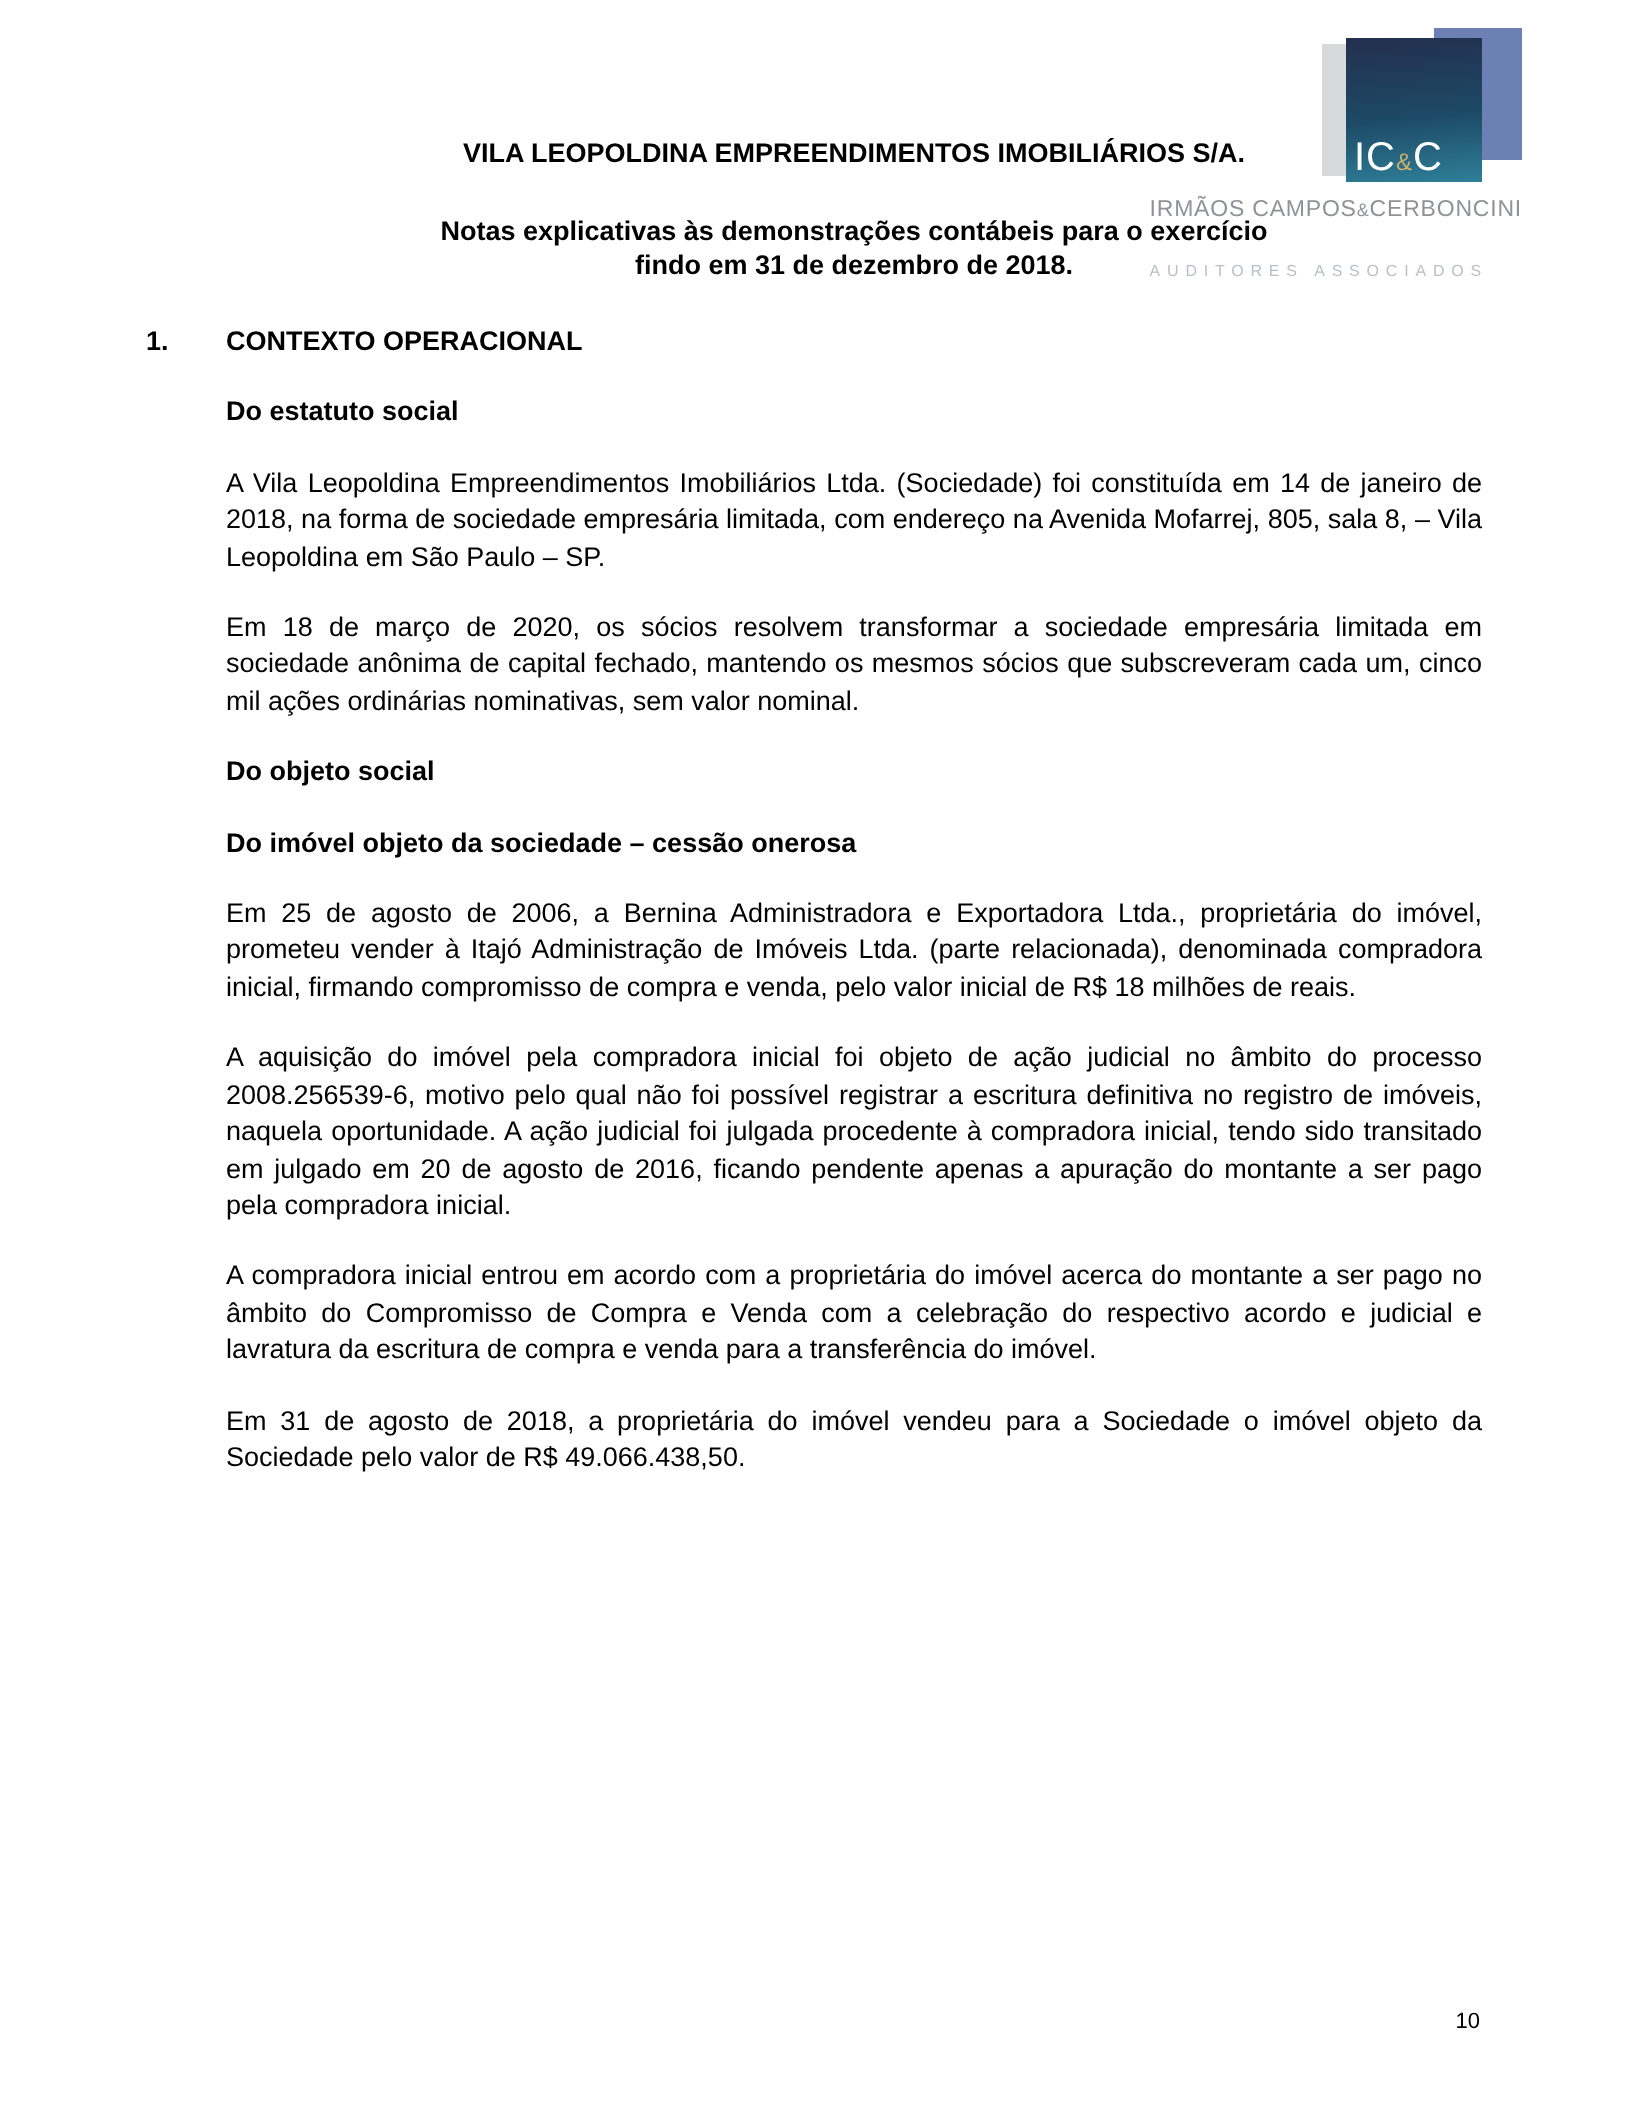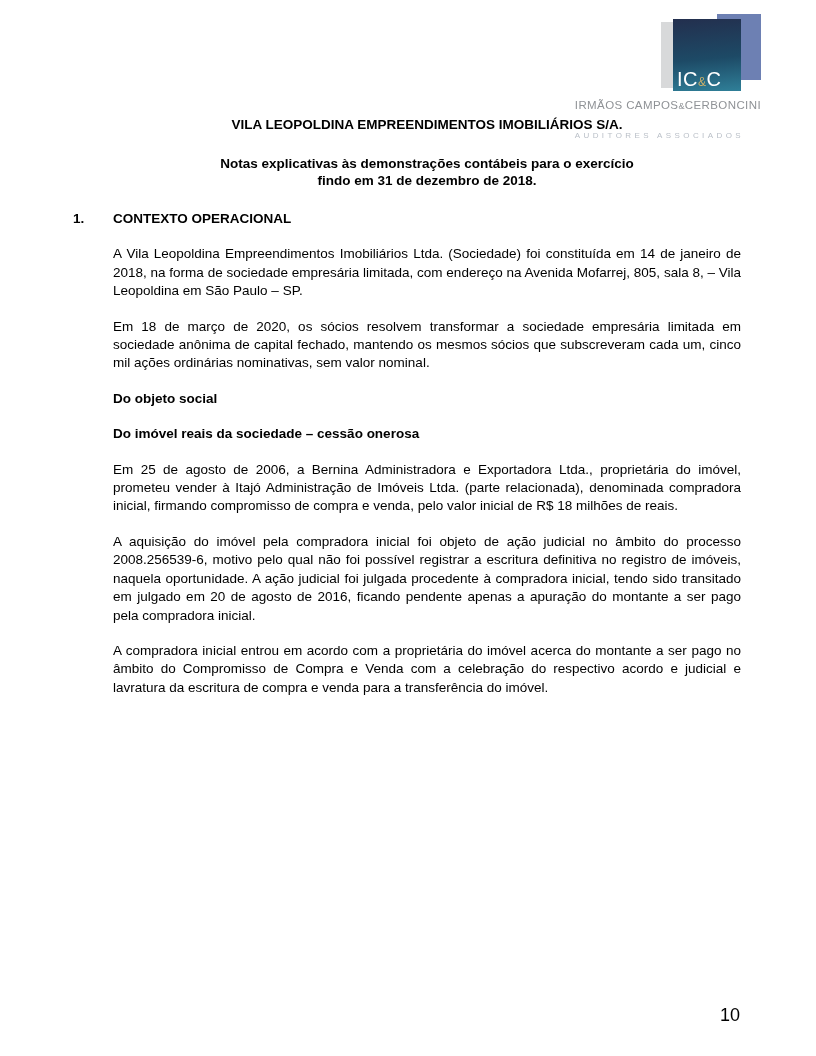--- a/index.html
+++ b/index.html
@@ -46,40 +46,40 @@
     margin-top: 20px; font-size: 8px; color: #b9bfc7; letter-spacing: 3.4px;
     white-space: nowrap;
   }
 
   
   main {
     position: absolute;
     left: 113px;
     top: 0;
     width: 628px;
-    padding-top: 116px;
+    padding-top: 68px;
     font-size: 13.5px;
     line-height: 18.4px;
   }
   .doc-title {
     margin: 0; font-size: 13.5px; font-weight: bold;
     text-align: center; line-height: 17px;
   }
   .doc-subtitle {
     margin-top: 22px; font-weight: bold; text-align: center; line-height: 17px;
   }
   .section-heading {
     margin-top: 21px; font-weight: bold; position: relative;
   }
   .section-number { position: absolute; left: -40px; top: 0; }
   .block-heading { margin: 17px 0 0; font-size: 13.5px; font-weight: bold; }
   .content p { margin: 17px 0 0; text-align: justify; }
 
   .page-number {
-    position: absolute; top: 1005px; right: 76px; font-size: 18px;
+    position: absolute; top: 1005px; right: 76px; font-size: 11px;
   }
 </style>
 </head>
 <body>
 
 <div class="page">
 
   <header class="logo-block">
     <div class="logo-mark">
       <div class="sheet sheet-gray"></div>
@@ -101,27 +101,29 @@
       <div>Notas explicativas às demonstrações contábeis para o exercício</div>
       <div>findo em 31 de dezembro de 2018.</div>
     </div>
 
     <div class="section-heading">
       <span class="section-number">1.</span>
       <span class="section-title">CONTEXTO OPERACIONAL</span>
     </div>
 
     <div class="content">
+      <h2 class="block-heading">Do estatuto social</h2>
       <p>A Vila Leopoldina Empreendimentos Imobiliários Ltda. (Sociedade) foi constituída em 14 de janeiro de 2018, na forma de sociedade empresária limitada, com endereço na Avenida Mofarrej, 805, sala 8, – Vila Leopoldina em São Paulo – SP.</p>
       <p>Em 18 de março de 2020, os sócios resolvem transformar a sociedade empresária limitada em sociedade anônima de capital fechado, mantendo os mesmos sócios que subscreveram cada um, cinco mil ações ordinárias nominativas, sem valor nominal.</p>
       <h2 class="block-heading">Do objeto social</h2>
-      <h2 class="block-heading">Do imóvel reais da sociedade – cessão onerosa</h2>
+      <h2 class="block-heading">Do imóvel objeto da sociedade – cessão onerosa</h2>
       <p>Em 25 de agosto de 2006, a Bernina Administradora e Exportadora Ltda., proprietária do imóvel, prometeu vender à Itajó Administração de Imóveis Ltda. (parte relacionada), denominada compradora inicial, firmando compromisso de compra e venda, pelo valor inicial de R$ 18 milhões de reais.</p>
       <p>A aquisição do imóvel pela compradora inicial foi objeto de ação judicial no âmbito do processo 2008.256539-6, motivo pelo qual não foi possível registrar a escritura definitiva no registro de imóveis, naquela oportunidade. A ação judicial foi julgada procedente à compradora inicial, tendo sido transitado em julgado em 20 de agosto de 2016, ficando pendente apenas a apuração do montante a ser pago pela compradora inicial.</p>
       <p>A compradora inicial entrou em acordo com a proprietária do imóvel acerca do montante a ser pago no âmbito do Compromisso de Compra e Venda com a celebração do respectivo acordo e judicial e lavratura da escritura de compra e venda para a transferência do imóvel.</p>
+      <p>Em 31 de agosto de 2018, a proprietária do imóvel vendeu para a Sociedade o imóvel objeto da Sociedade pelo valor de R$ 49.066.438,50.</p>
     </div>
   </main>
 
   <footer>
     <div class="page-number">10</div>
   </footer>
 
 </div>
 
 </body></html>

